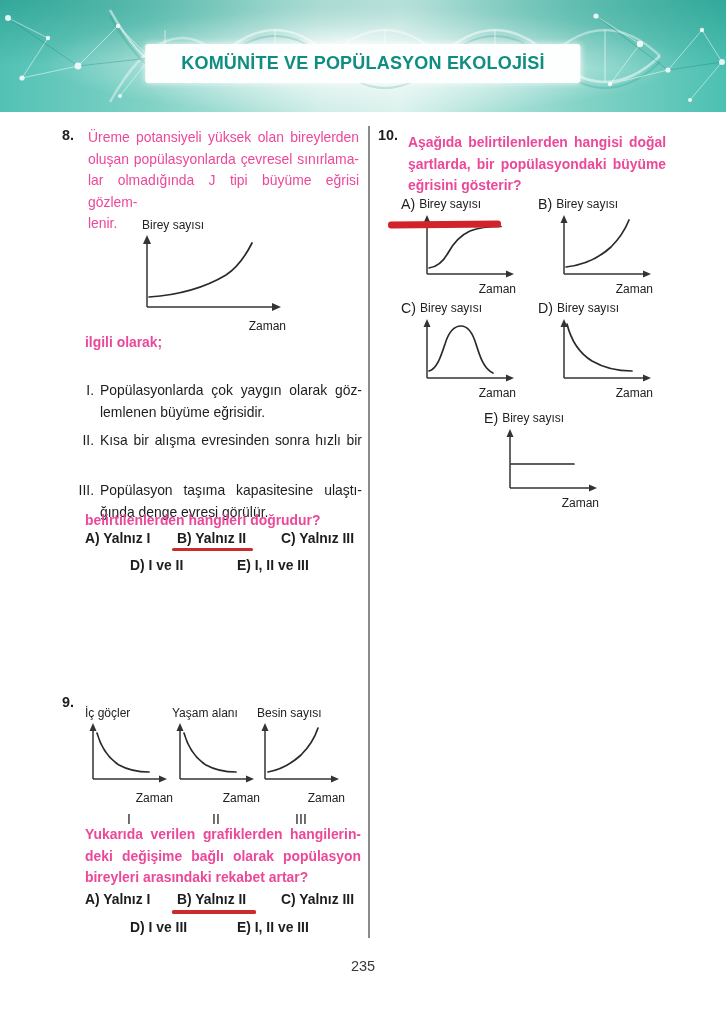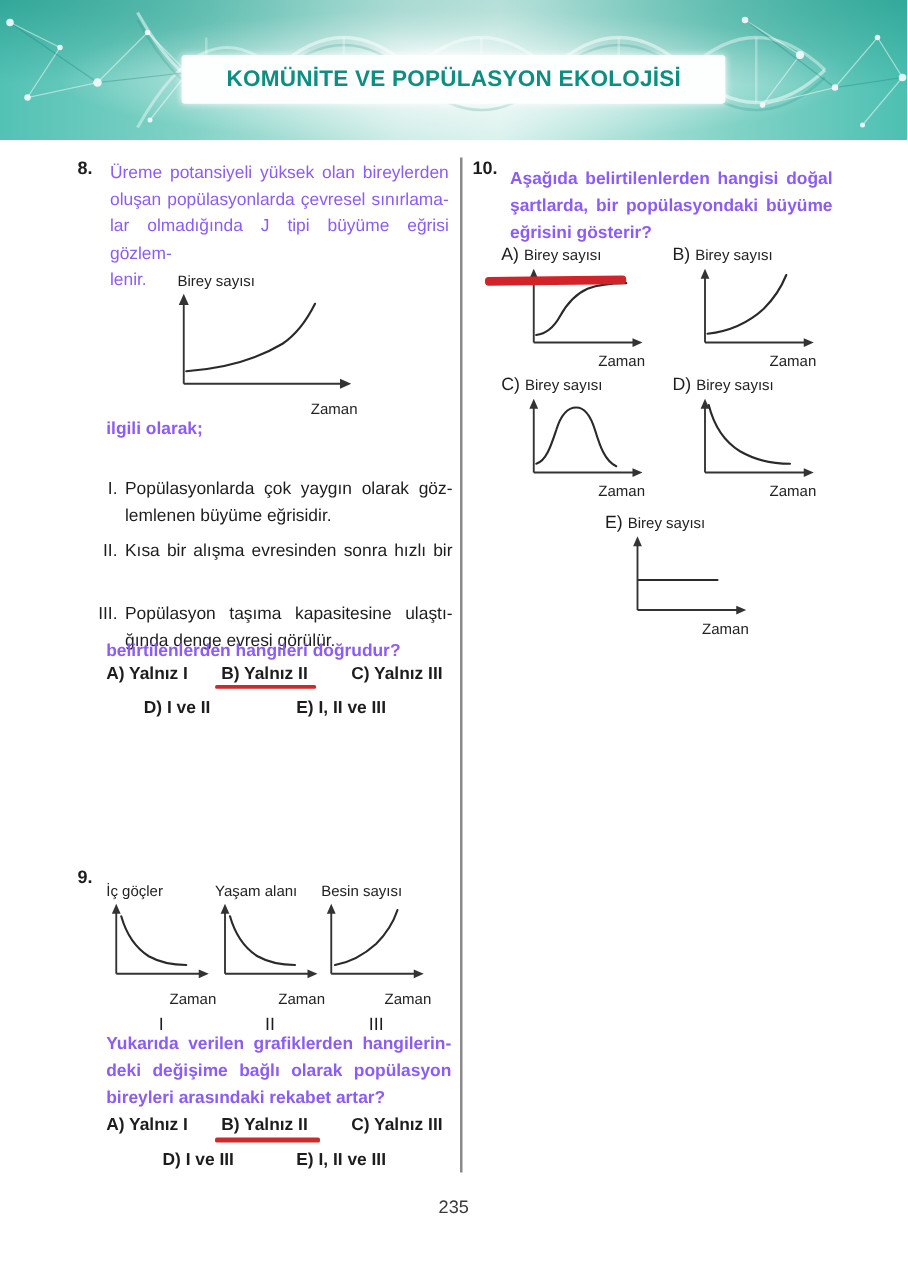--- a/index.html
+++ b/index.html
@@ -13,21 +13,21 @@
       radial-gradient(ellipse at 0% 0%, rgba(24,146,131,.55), transparent 42%),
       radial-gradient(ellipse at 100% 0%, rgba(24,146,131,.5), transparent 45%),
       radial-gradient(ellipse at 50% 55%, rgba(255,255,255,.85), transparent 62%),
       linear-gradient(90deg,#52c2b5 0%,#7fd1c5 20%,#cdece6 44%,#d9f1ec 55%,#84d3c7 80%,#4cc0b2 100%);}
   .header svg{position:absolute;left:0;top:0;}
   .title-box{position:absolute;left:50%;top:44px;transform:translateX(-50%);
     background:#fdfefe;border-radius:3px;padding:9px 36px;box-shadow:0 0 6px rgba(255,255,255,.8);}
   .title-box span{font-size:18px;font-weight:700;letter-spacing:.2px;color:#0f8d80;white-space:nowrap;}
 
   
-  .body-txt{font-size:13.9px;line-height:21.5px;color:#8b5cf6;}
+  .body-txt{font-size:13.9px;line-height:21.5px;color:#ec4899;}
   .bold{font-weight:700;}
   .jl{text-align:justify;text-align-last:justify;}
   .last{text-align:left;text-align-last:left;}
   .qnum{font-size:14.4px;font-weight:700;}
   .divider{position:absolute;left:368px;top:126px;width:1.5px;height:812px;background:#8a8a8a;}
 
   
   .item{position:absolute;left:62px;width:300px;display:flex;}
   .roman{flex:none;width:38px;text-align:right;padding-right:6px;box-sizing:border-box;
          font-size:13.9px;line-height:21.5px;}
@@ -163,21 +163,21 @@
 
   <div class="abs body-txt bold" style="left:85px;top:510px;">belirtilenlerden hangileri doğrudur?</div>
 
   <div class="optrow" style="top:530px;">
     <span class="opt" style="left:0px;">A) Yalnız I</span>
     <span class="opt" style="left:92px;">B) Yalnız II</span>
     <span class="opt" style="left:196px;">C) Yalnız III</span>
     <div class="redline" style="left:87px;top:18px;width:81px;height:2.6px;"></div>
   </div>
   <div class="optrow" style="top:557px;">
-    <span class="opt" style="left:30px;text-align:right;">D) I ve II</span>
+    <span class="opt" style="left:45px;text-align:right;">D) I ve II</span>
     <span class="opt" style="left:152px;">E) I, II ve III</span>
   </div>
 
   <div class="abs qnum" style="left:62px;top:694px;">9.</div>
 
   <div class="q9cell" style="left:85px;">
     <div class="glabel gyl">İç göçler</div>
     <svg width="88" height="70">
       <line class="ax" x1="8" y1="58" x2="8" y2="8"></line>
         <polygon class="ah" points="8,2 4.5,10 11.5,10"></polygon>

